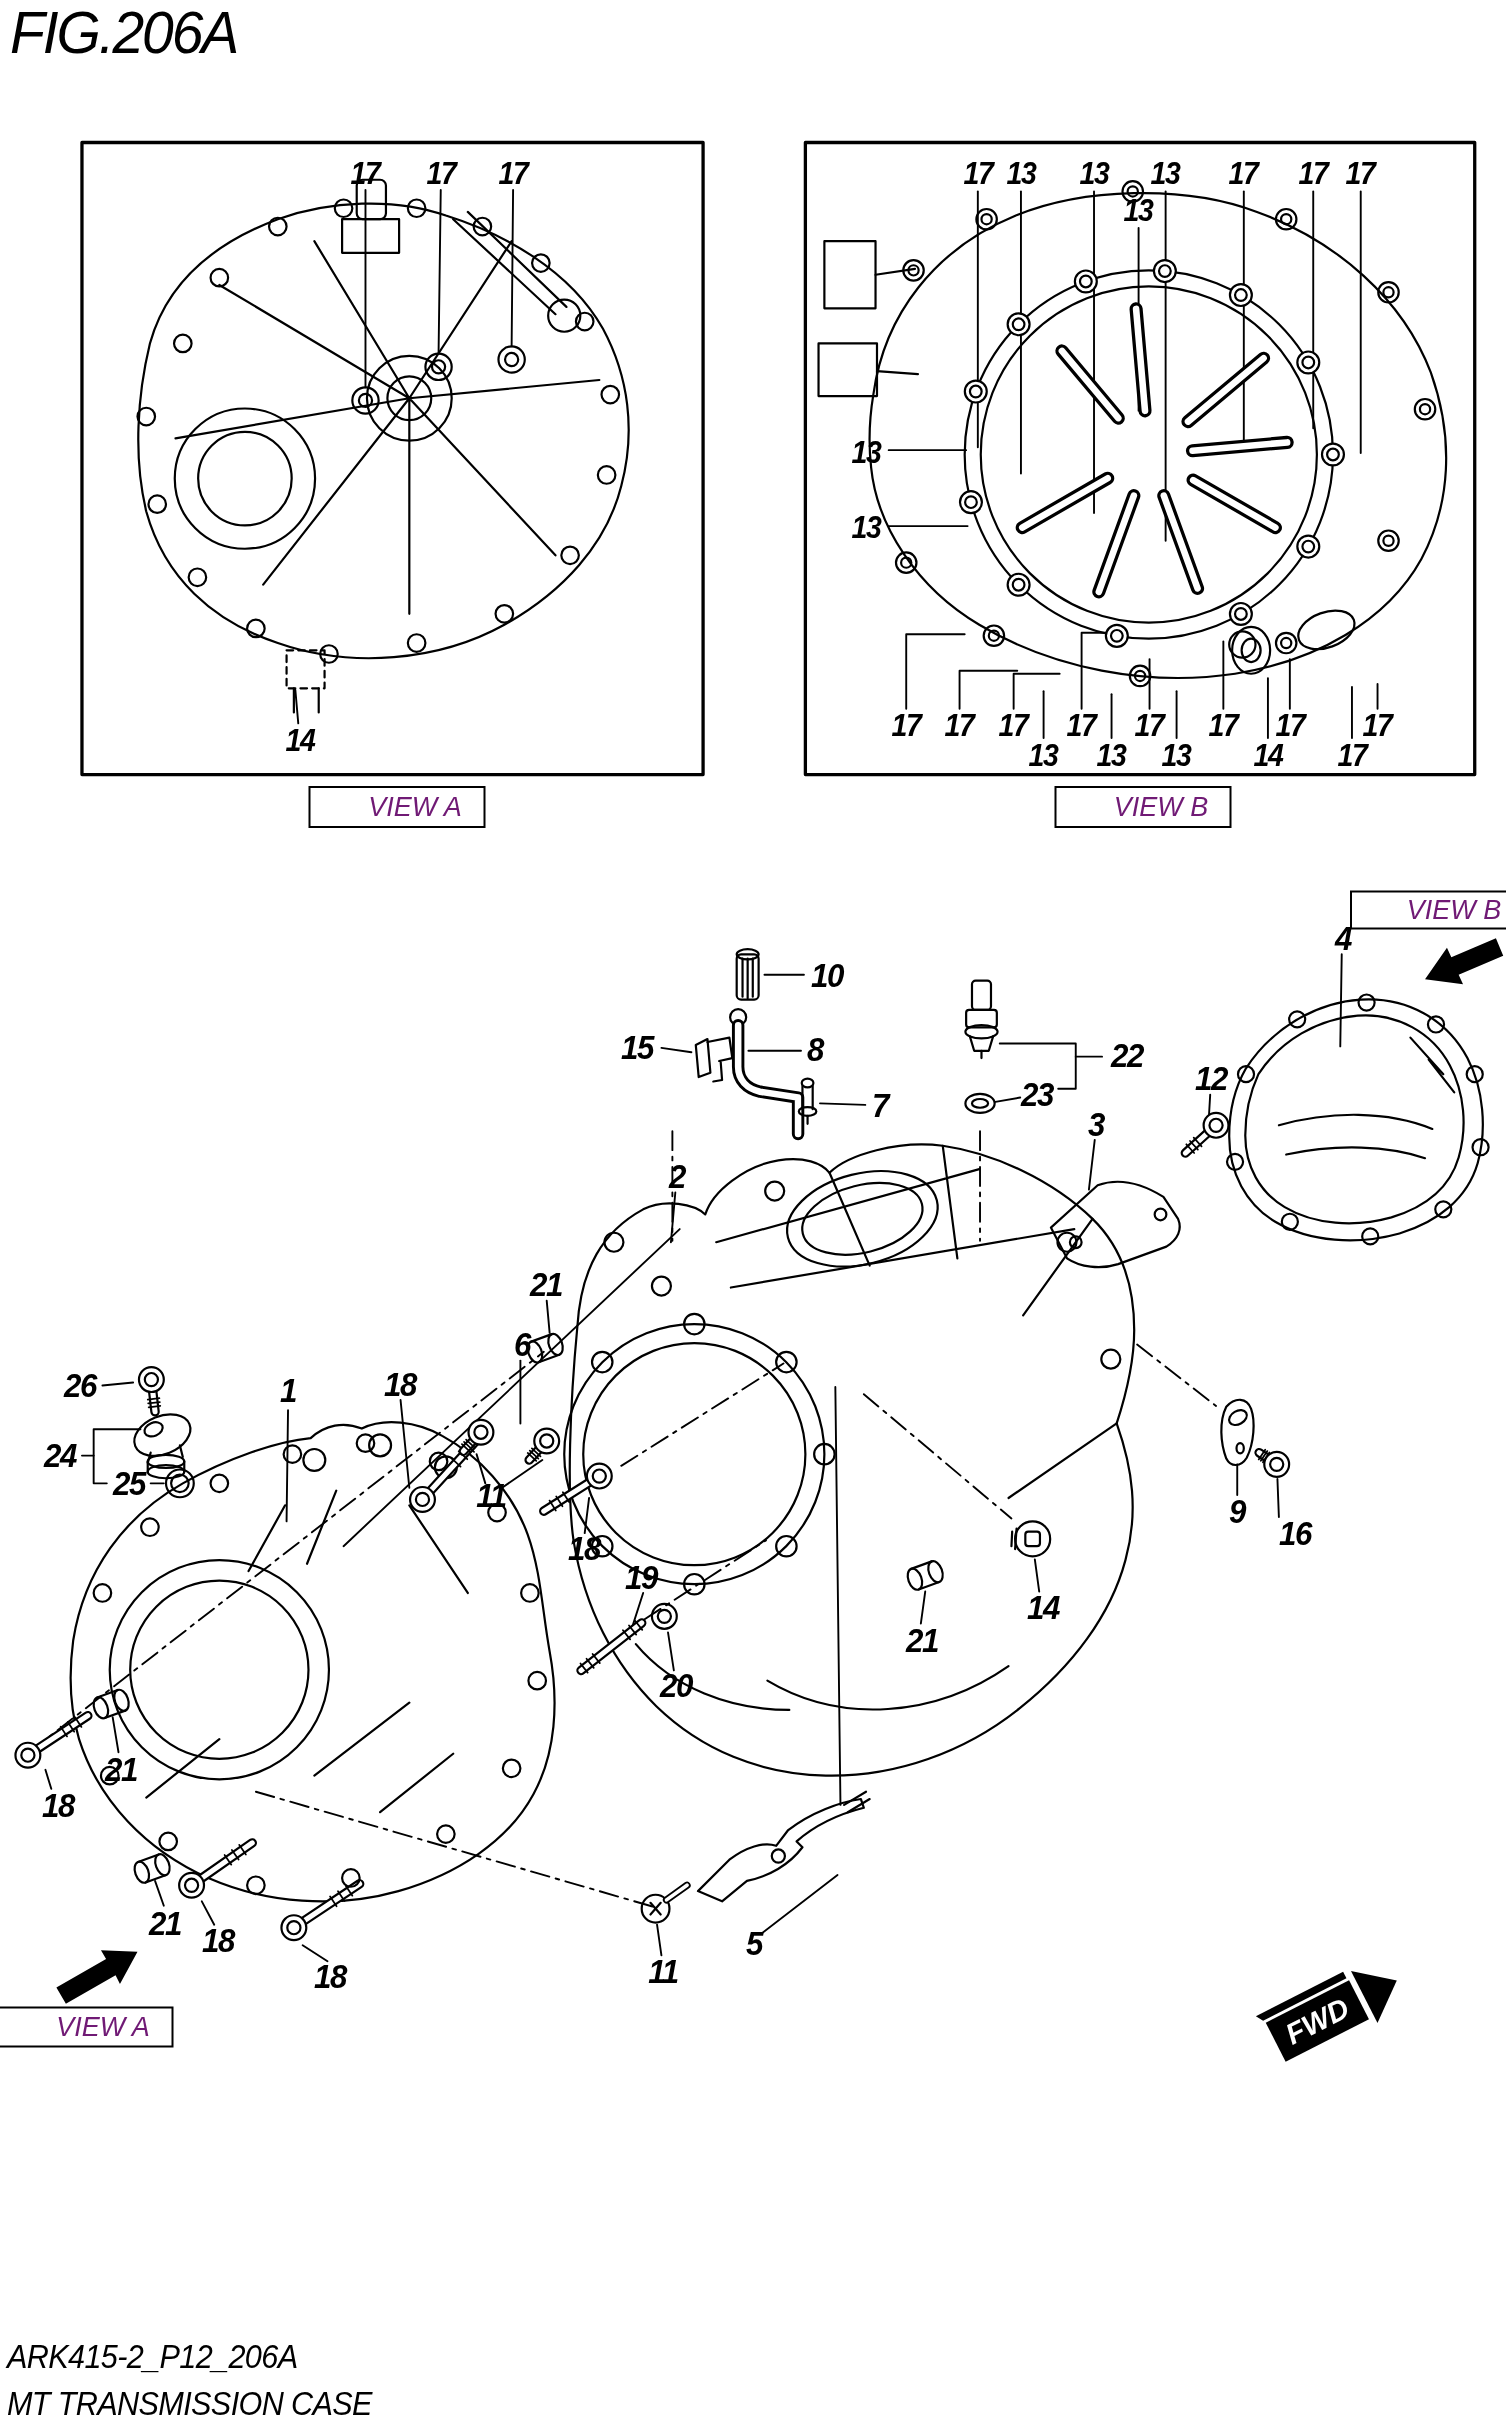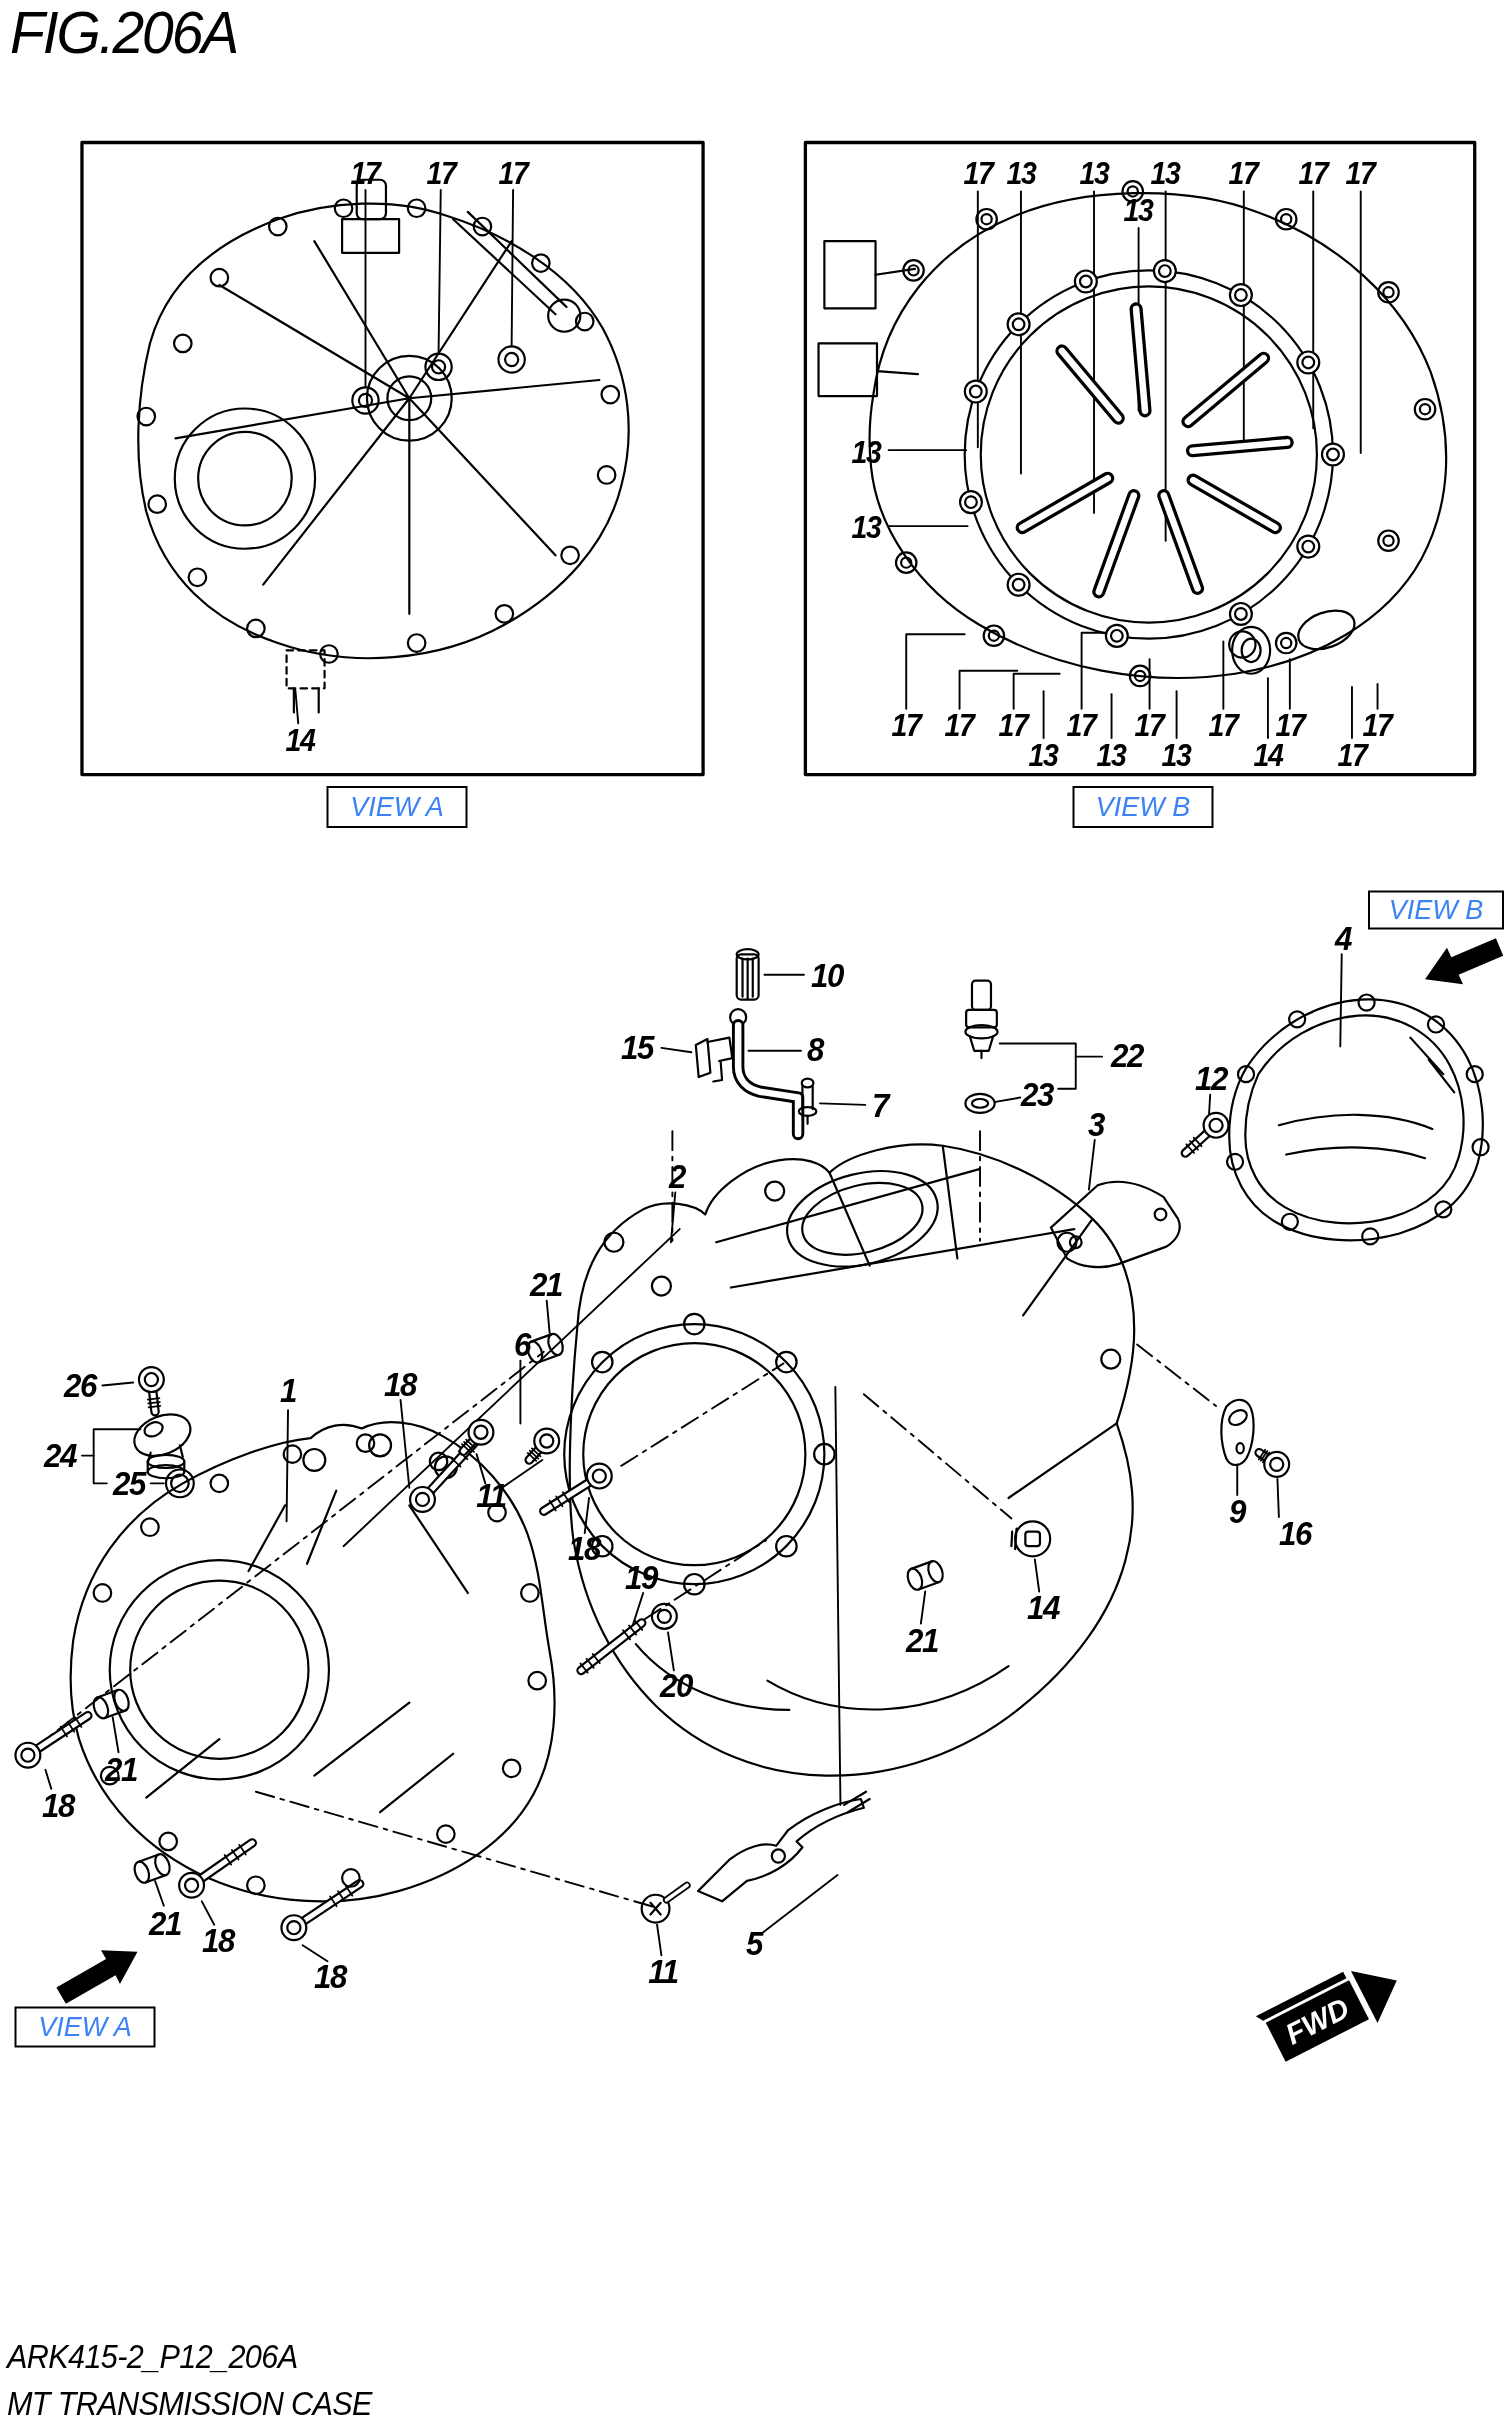--- a/index.html
+++ b/index.html
@@ -5,23 +5,23 @@
   html,body{margin:0;padding:0;background:#fff;}
   body{width:1507px;height:2426px;position:relative;overflow:hidden;
        font-family:"Liberation Sans",sans-serif;color:#000;}
   #stage{position:absolute;left:0;top:0;width:1507px;height:2426px;}
   svg{position:absolute;left:0;top:0;}
   .callout{position:absolute;font:italic 700 34px/1 "Liberation Sans",sans-serif;
            color:#000;letter-spacing:-1.5px;white-space:nowrap;
            transform:translate(-50%,-50%) scaleX(.92);}
   .callout.small{font-size:31px;}
   .viewlabel{position:absolute;border:2.9px solid #000;background:#fff;
-             font:italic 400 27px/1 "Liberation Sans",sans-serif;color:#3b82f6;
+             font:italic 400 27px/1 "Liberation Sans",sans-serif;color:#701a75;
              display:flex;align-items:center;justify-content:center;
-             transform:translate(-50%,-50%);letter-spacing:0px;white-space:nowrap;}
+             transform:translate(-50%,-50%);letter-spacing:0px;white-space:nowrap;padding-left:36px;}
   #fig-title{position:absolute;left:10.2px;top:2.9px;
              font:italic 400 60px/1 "Liberation Sans",sans-serif;
              letter-spacing:-2.2px;transform-origin:left top;transform:scaleX(.95);}
   .footer-line{position:absolute;font:italic 400 34px/1 "Liberation Sans",sans-serif;
                letter-spacing:-0.7px;transform-origin:left top;transform:scaleX(.9);}
 </style>
 </head>
 <body>
 
 <div id="stage">

